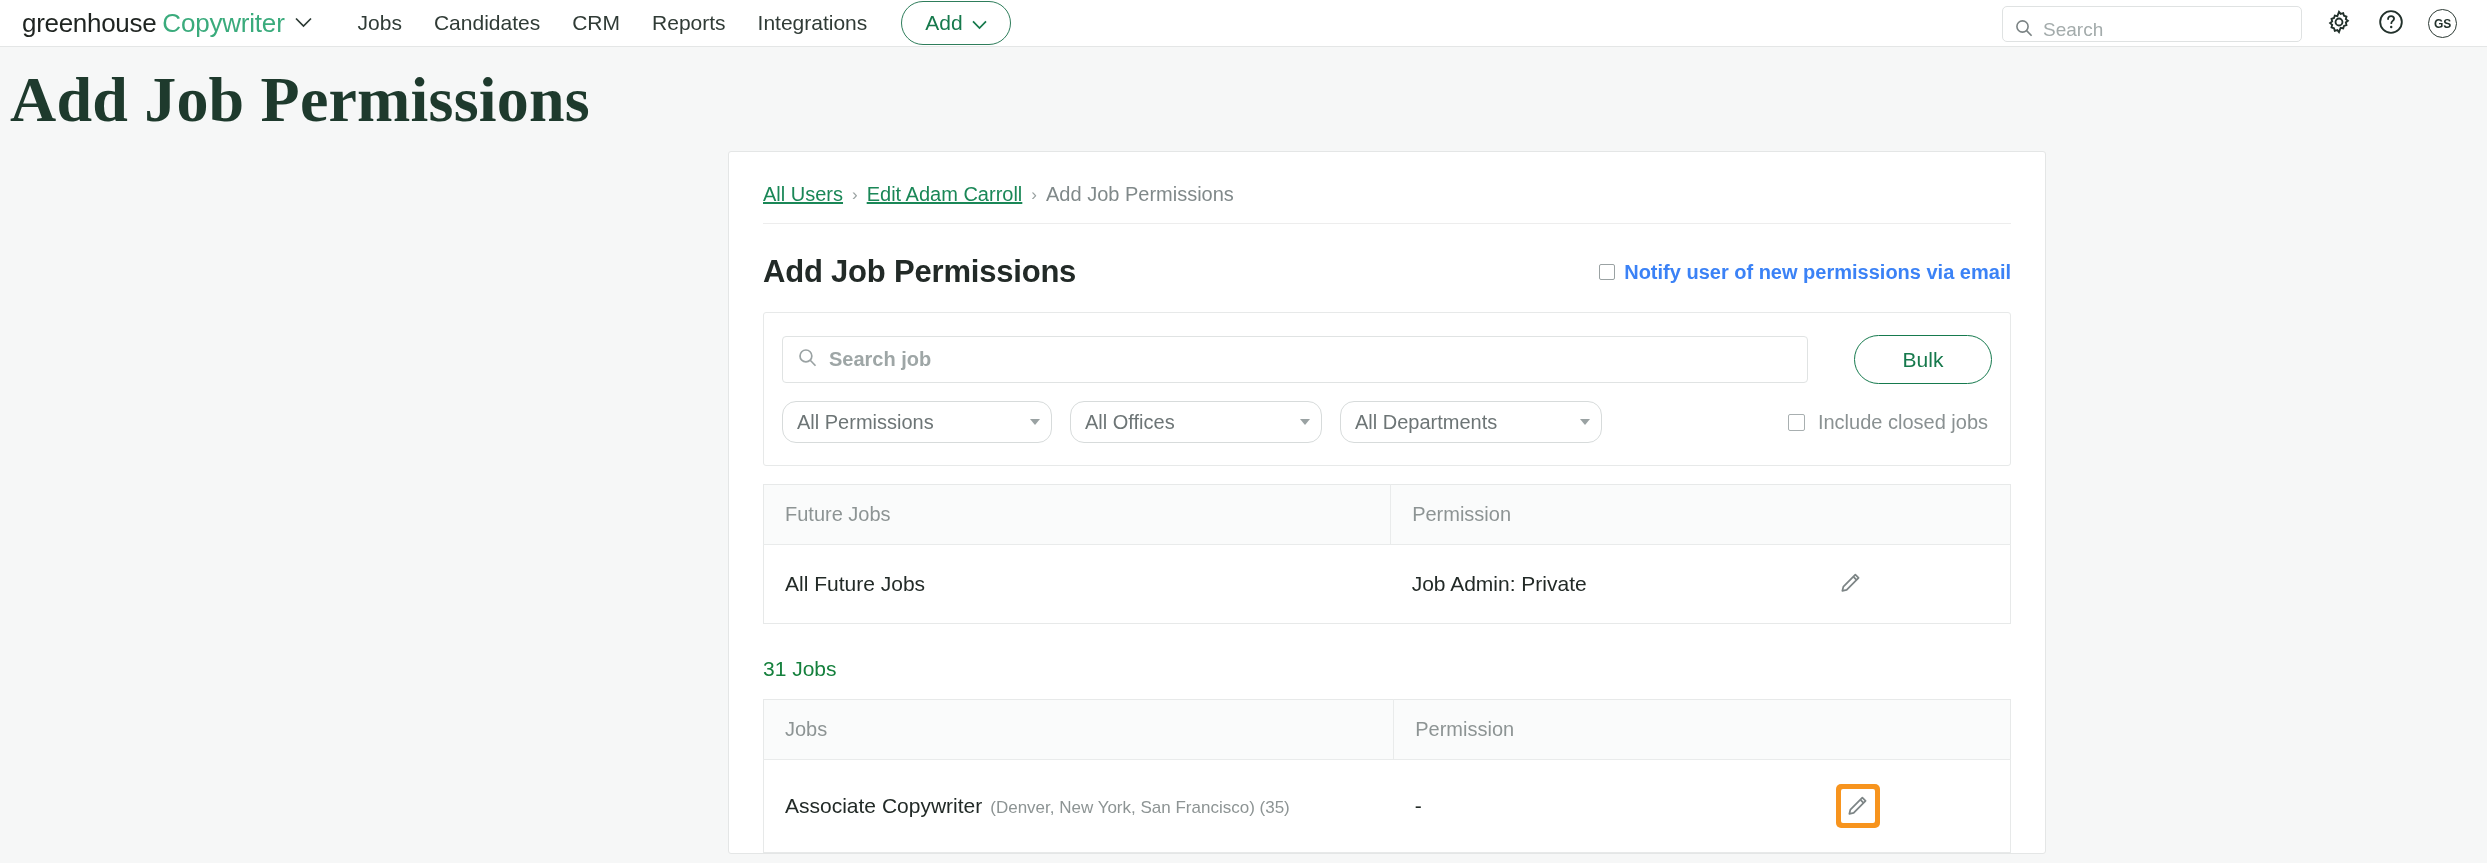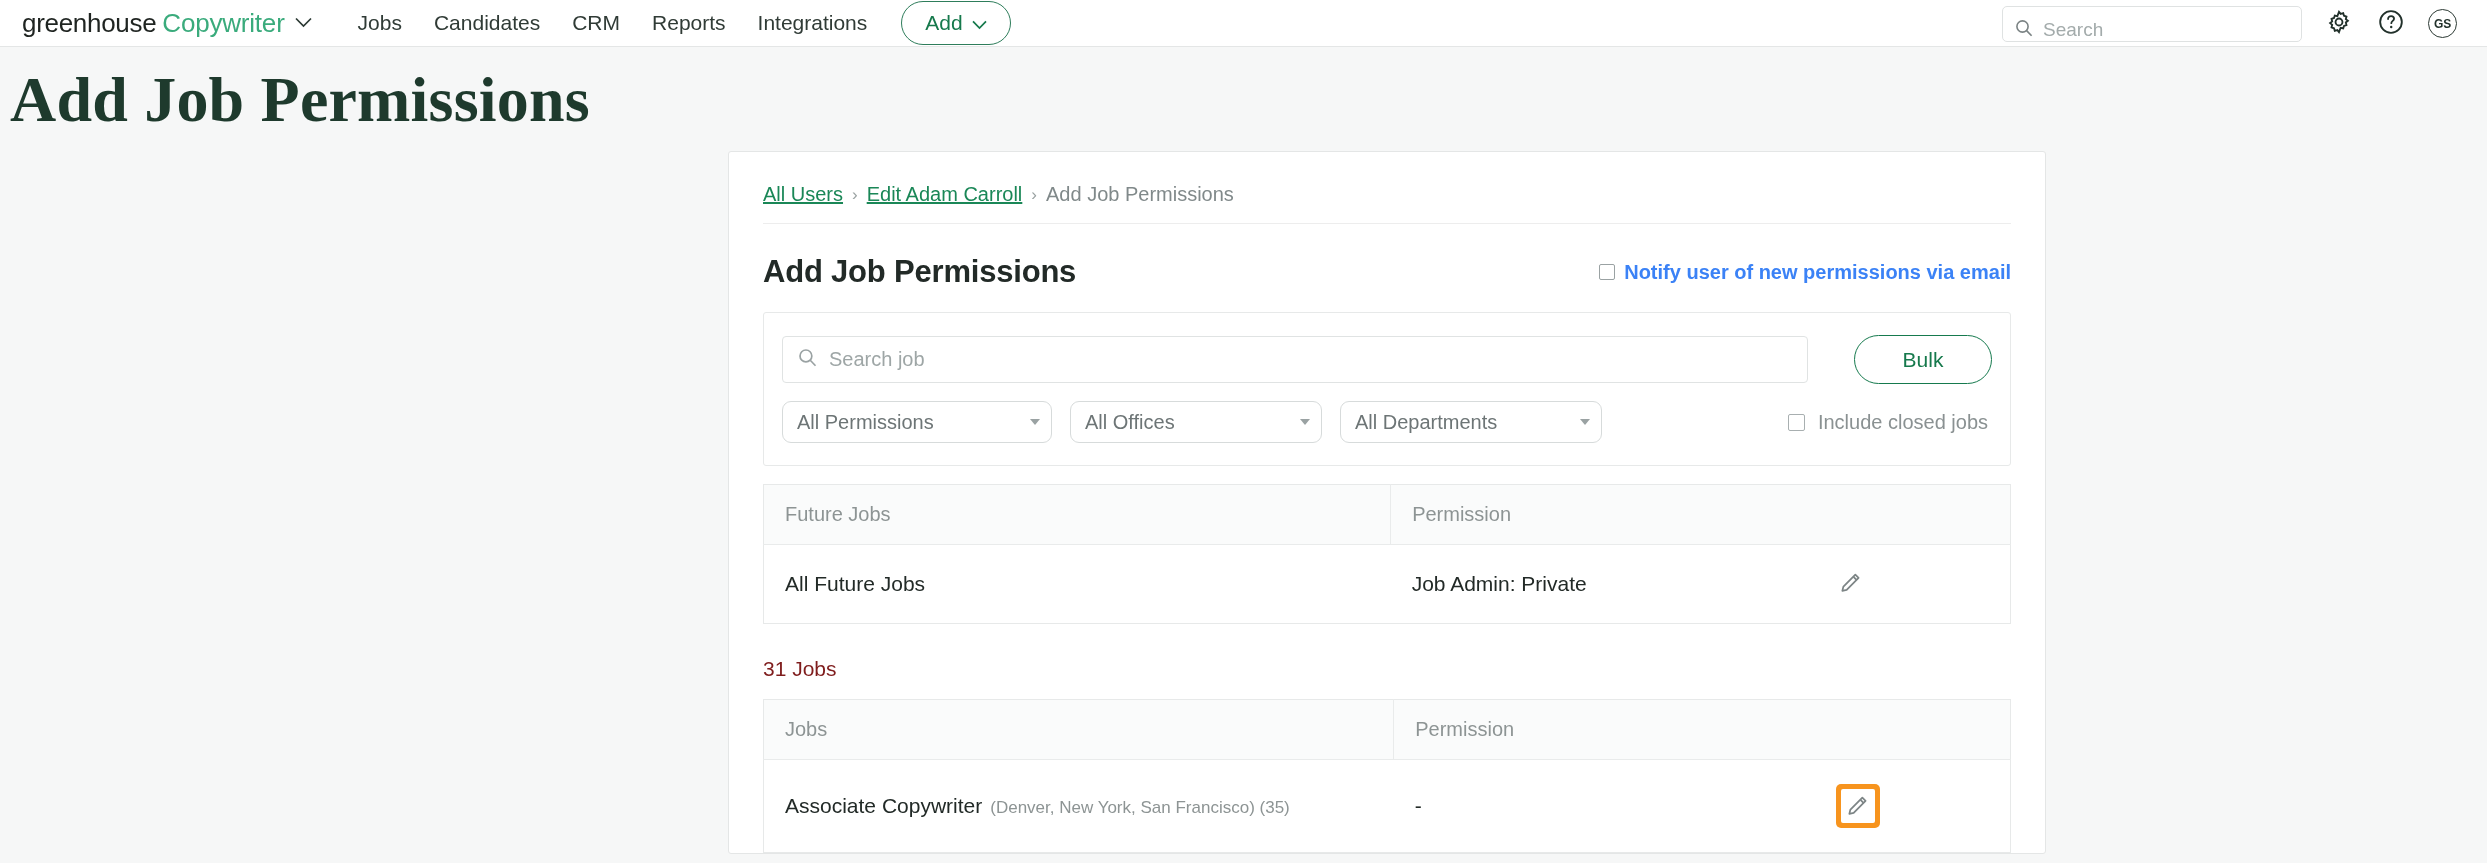--- a/index.html
+++ b/index.html
@@ -200,20 +200,21 @@
     align-items: center;
     gap: 12px;
     padding: 0 15px;
   }
   .jobsearch input {
     border: none; outline: none;
     font-size: 20px; width: 100%;
     color: #3c4442;
     font-family: "Liberation Sans", sans-serif;
     background: transparent;
+    font-weight: bold;
   }
   .jobsearch input::placeholder { color: #9ea6a6; }
   .bulk-btn {
     width: 138px;
     height: 49px;
     border: 1.6px solid #167a4e;
     border-radius: 26px;
     background: #fff;
     color: #16794c;
     font-size: 21px;
@@ -222,21 +223,21 @@
   }
   .filters-bottom {
     display: flex;
     align-items: center;
     gap: 18px;
     margin-top: 17px;
   }
   .select {
     height: 42px;
     border: 1px solid #d7dbdb;
-    border-radius: 9px;
+    border-radius: 14px;
     background: #fff;
     display: flex;
     align-items: center;
     justify-content: space-between;
     padding: 0 11px 0 14px;
     font-size: 20px;
     color: #6d7576;
     cursor: pointer;
   }
   .sel-0 { width: 270px; }
@@ -323,21 +324,21 @@
   }
   .pencil-btn.highlight .inner {
     width: 100%; height: 100%;
     background: #fff;
     border-radius: 2px;
     display: flex; align-items: center; justify-content: center;
   }
 
   .jobs-count {
     font-size: 21px;
-    color: #7f1d1d;
+    color: #15803d;
     margin-top: 33px;
   }
 </style>
 </head>
 <body>
 
 <div class="topnav">
 
   <div class="brand">
     <span class="brand-name">greenhouse</span>

